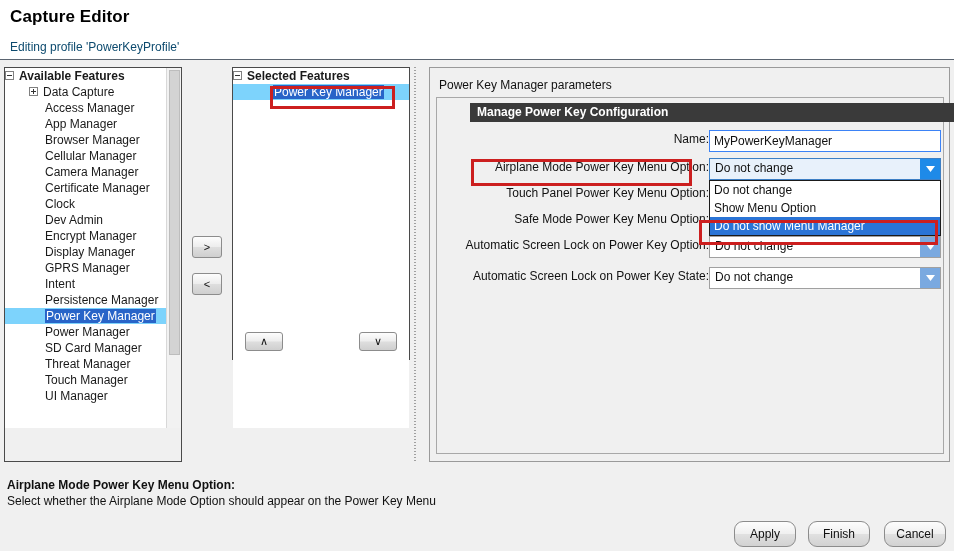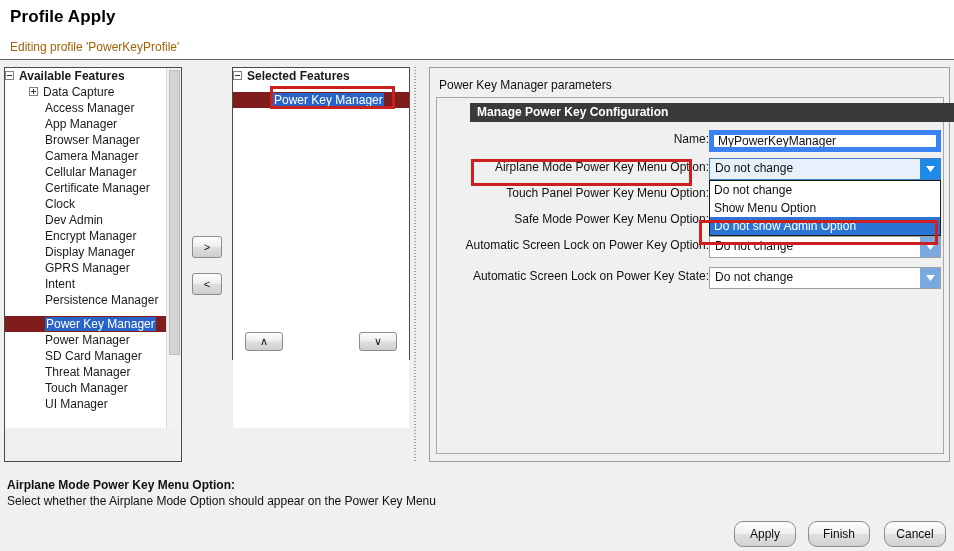--- a/index.html
+++ b/index.html
@@ -32,21 +32,21 @@
     left: 10px; top: 7px;
     font-size: 17px;
     font-weight: bold;
     color: #000000;
     letter-spacing: 0.1px;
   }
   #page-subtitle {
     position: absolute;
     left: 10px; top: 40px;
     font-size: 12px;
-    color: #a16207;
+    color: #0c4a6e;
   }
 
   
   #available-panel {
     position: absolute;
     left: 4px; top: 67px;
     width: 178px; height: 395px;
     background: #f0f0f0;
     border: 1px solid #4a4a4a;
     box-sizing: border-box;
@@ -91,22 +91,21 @@
     background: #333;
   }
   .tree-box.plus::after {
     content: "";
     position: absolute;
     left: 3px; top: 1px;
     width: 1px; height: 5px;
     background: #333;
   }
   .tree-row.selected-row {
-    background: #7f1d1d;
-    margin-top: 8px;
+    background: #7dd3fc;
   }
   .tree-row.selected-row .sel-label {
     background: #2864c8;
     color: #ffffff;
     padding: 0 1px;
   }
   #available-scrollbar {
     position: absolute;
     right: 0px; top: 0px;
     width: 15px; height: 360px;
@@ -251,21 +250,21 @@
     position: absolute;
     left: 272px;
     top: 0px;
     width: 232px;
     height: 22px;
     box-sizing: border-box;
   }
   input.text-input {
     width: 232px;
     height: 22px;
-    border: 5px solid #3b82f6;
+    border: 1px solid #3b82f6;
     background: #ffffff;
     font-family: "Liberation Sans", sans-serif;
     font-size: 12px;
     color: #101010;
     padding: 0 4px;
     box-sizing: border-box;
     outline: none;
   }
   .combo {
     position: relative;
@@ -369,36 +368,36 @@
     cursor: default;
   }
   #apply-button  { left: 734px; top: 521px; }
   #finish-button { left: 808px; top: 521px; }
   #cancel-button { left: 884px; top: 521px; }
 </style>
 </head>
 <body>
 
 <div id="header-area">
-  <div id="page-title">Profile Apply</div>
+  <div id="page-title">Capture Editor</div>
   <div id="page-subtitle">Editing profile 'PowerKeyProfile'</div>
 </div>
 
 <div id="available-panel">
   <div id="available-tree">
     <div class="tree-row tree-root">
       <span class="tree-box"></span><span>Available Features</span>
     </div>
     <div id="available-items">
         <div class="tree-row tree-child-expandable"><span class="tree-box plus"></span><span>Data Capture</span></div>
         <div class="tree-row tree-leaf"><span>Access Manager</span></div>
         <div class="tree-row tree-leaf"><span>App Manager</span></div>
         <div class="tree-row tree-leaf"><span>Browser Manager</span></div>
+        <div class="tree-row tree-leaf"><span>Cellular Manager</span></div>
         <div class="tree-row tree-leaf"><span>Camera Manager</span></div>
-        <div class="tree-row tree-leaf"><span>Cellular Manager</span></div>
         <div class="tree-row tree-leaf"><span>Certificate Manager</span></div>
         <div class="tree-row tree-leaf"><span>Clock</span></div>
         <div class="tree-row tree-leaf"><span>Dev Admin</span></div>
         <div class="tree-row tree-leaf"><span>Encrypt Manager</span></div>
         <div class="tree-row tree-leaf"><span>Display Manager</span></div>
         <div class="tree-row tree-leaf"><span>GPRS Manager</span></div>
         <div class="tree-row tree-leaf"><span>Intent</span></div>
         <div class="tree-row tree-leaf"><span>Persistence Manager</span></div>
         <div class="tree-row tree-leaf selected-row"><span class="sel-label">Power Key Manager</span></div>
         <div class="tree-row tree-leaf"><span>Power Manager</span></div>
@@ -440,21 +439,21 @@
     <div id="fields-container">
         <div class="field-row" style="top: 32px;">
           <div class="field-label">Name:</div>
           <div class="field-control"><input type="text" class="text-input" value="MyPowerKeyManager" style=""></div>
         </div>
         <div class="field-row" style="top: 60px;">
           <div class="field-label">Airplane Mode Power Key Menu Option:</div>
           <div id="dropdown-list">
             <div class="dropdown-item">Do not change</div>
             <div class="dropdown-item">Show Menu Option</div>
-            <div class="dropdown-item highlight">Do not show Admin Option</div>
+            <div class="dropdown-item highlight">Do not show Menu Manager</div>
           </div>
           <div class="field-control">
             <div class="combo focused">
               <span class="combo-text">Do not change</span>
               <span class="combo-arrow">
                 <svg width="9" height="6" viewBox="0 0 9 6">
                   <polygon points="0,0 9,0 4.5,6" fill="#ffffff"></polygon>
                 </svg>
               </span>
             </div>

